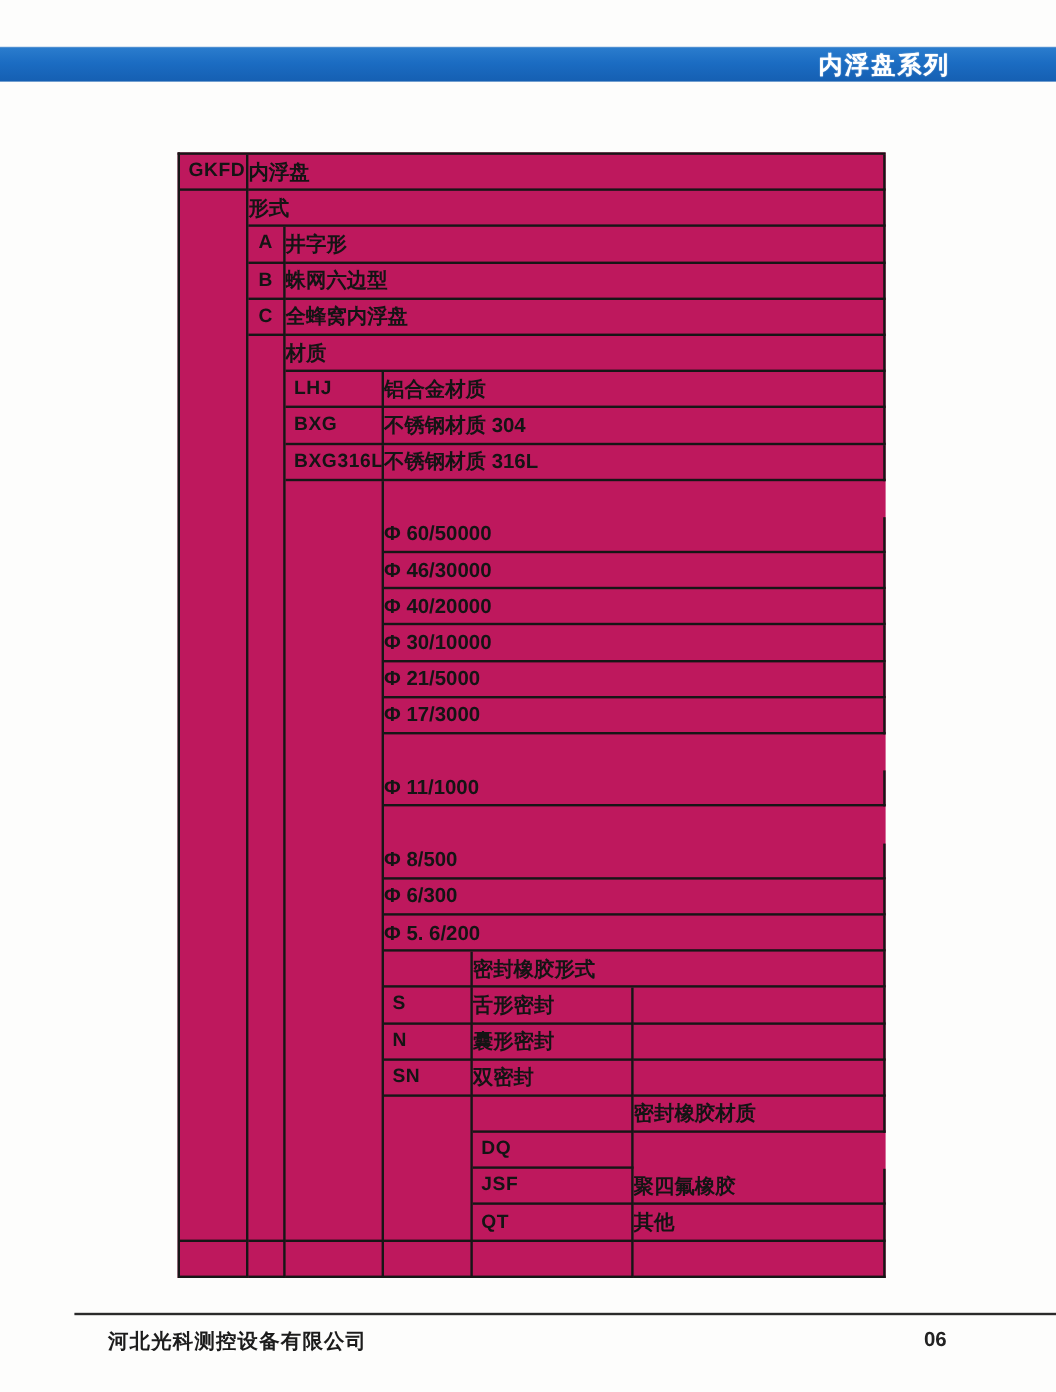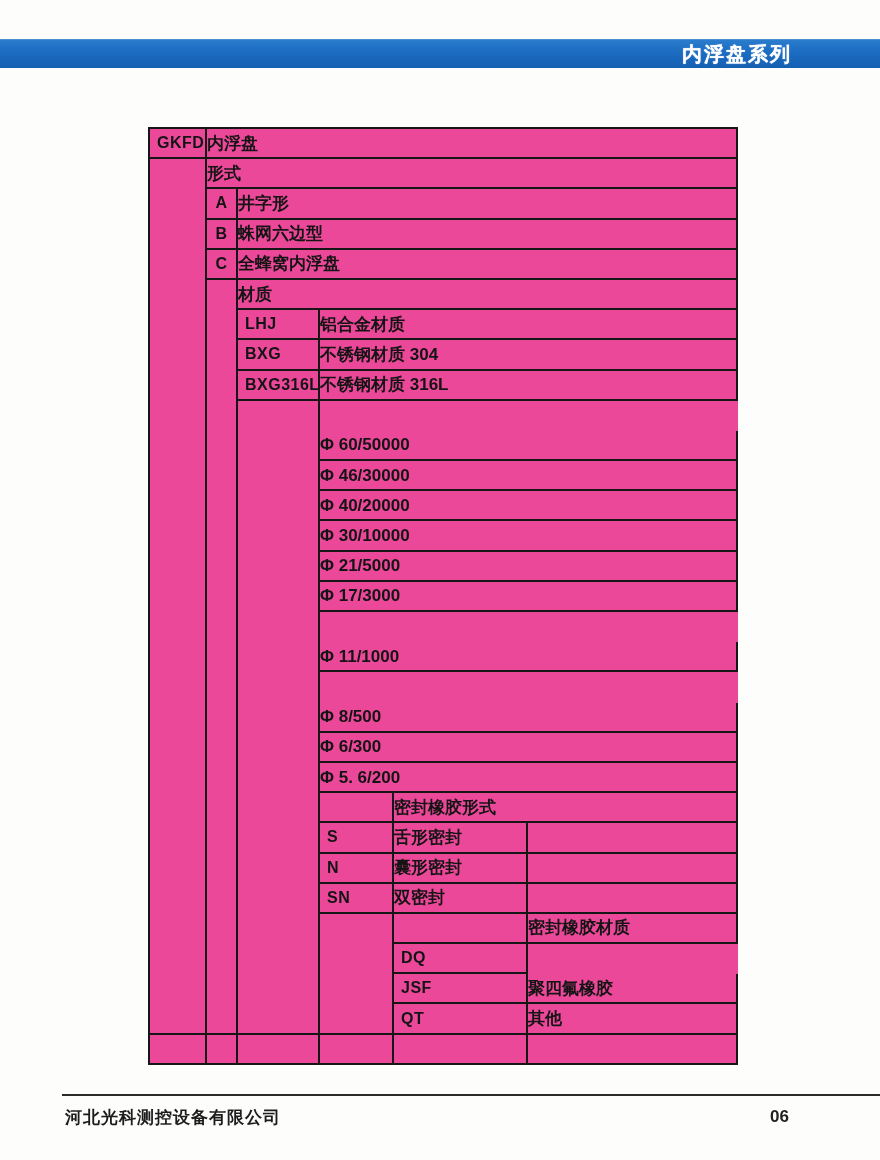--- a/index.html
+++ b/index.html
@@ -21,38 +21,38 @@
     padding-right:88px;text-shadow:0 0 1px #fff;
   }
 
   
   .model-table{
     position:absolute;left:148px;top:127px;
     display:grid;
     grid-template-columns:57px 31px 82px 74px 134px 210px;
     grid-template-rows:repeat(31,30.2px);
     border-top:2px solid #161616;border-left:2px solid #161616;
-    background:#ec4899;
+    background:#be185d;
   }
   .cell{
     border-right:2px solid #161616;border-bottom:2px solid #161616;
     box-sizing:border-box;display:flex;align-items:center;
     font-size:17px;font-weight:bold;line-height:1;white-space:nowrap;
     overflow:hidden;
   }
   .cell.code{padding-left:7px;font-size:16px;letter-spacing:0.5px;}
   .cell.center{justify-content:center;padding-left:0;}
   .cell.empty{padding-left:0;}
 
   
   .footer-line{
     position:absolute;left:62px;right:0;top:1094px;height:2px;background:#2a2a2a;
   }
   .footer-company{
-    position:absolute;left:65px;top:1106px;font-size:17px;font-weight:bold;color:#1c1c1c;
+    position:absolute;left:90px;top:1106px;font-size:17px;font-weight:bold;color:#1c1c1c;
     letter-spacing:1px;
   }
   .footer-page{
     position:absolute;left:770px;top:1107px;font-size:17px;font-weight:600;color:#222222;
   }
 </style>
 </head>
 <body>
 
 <div class="page">

